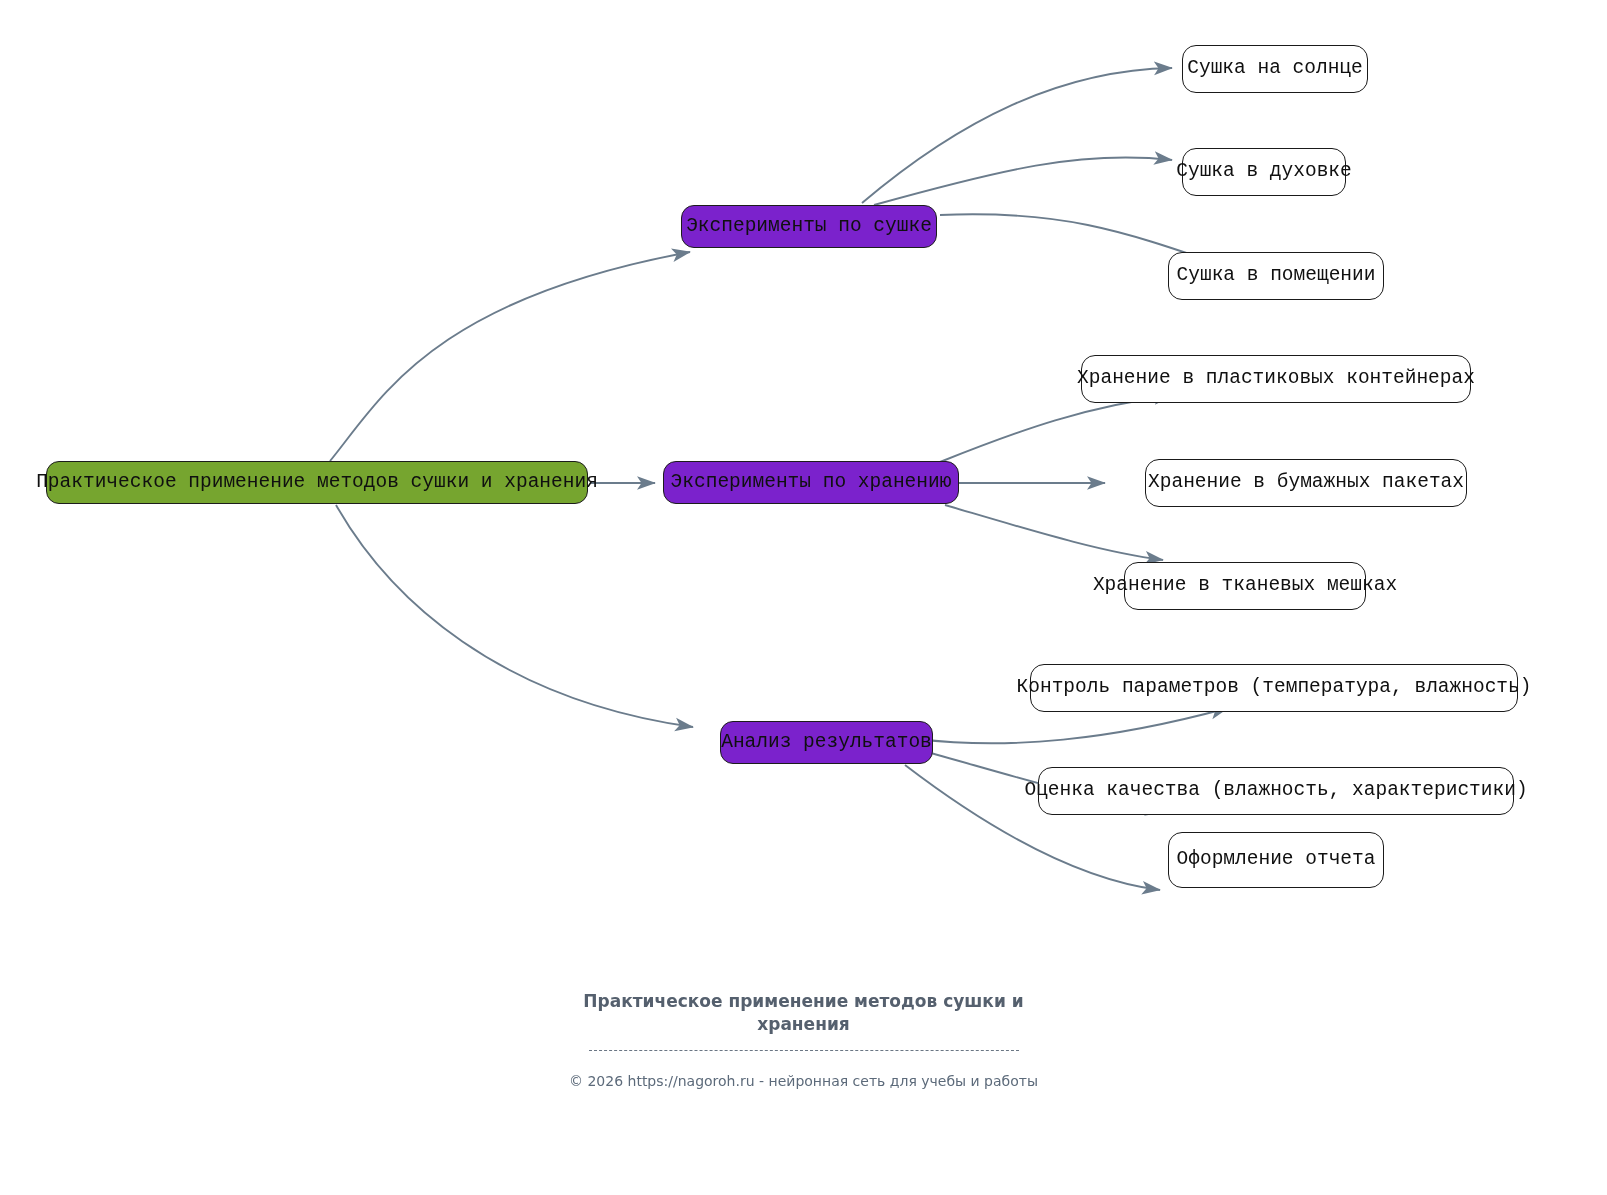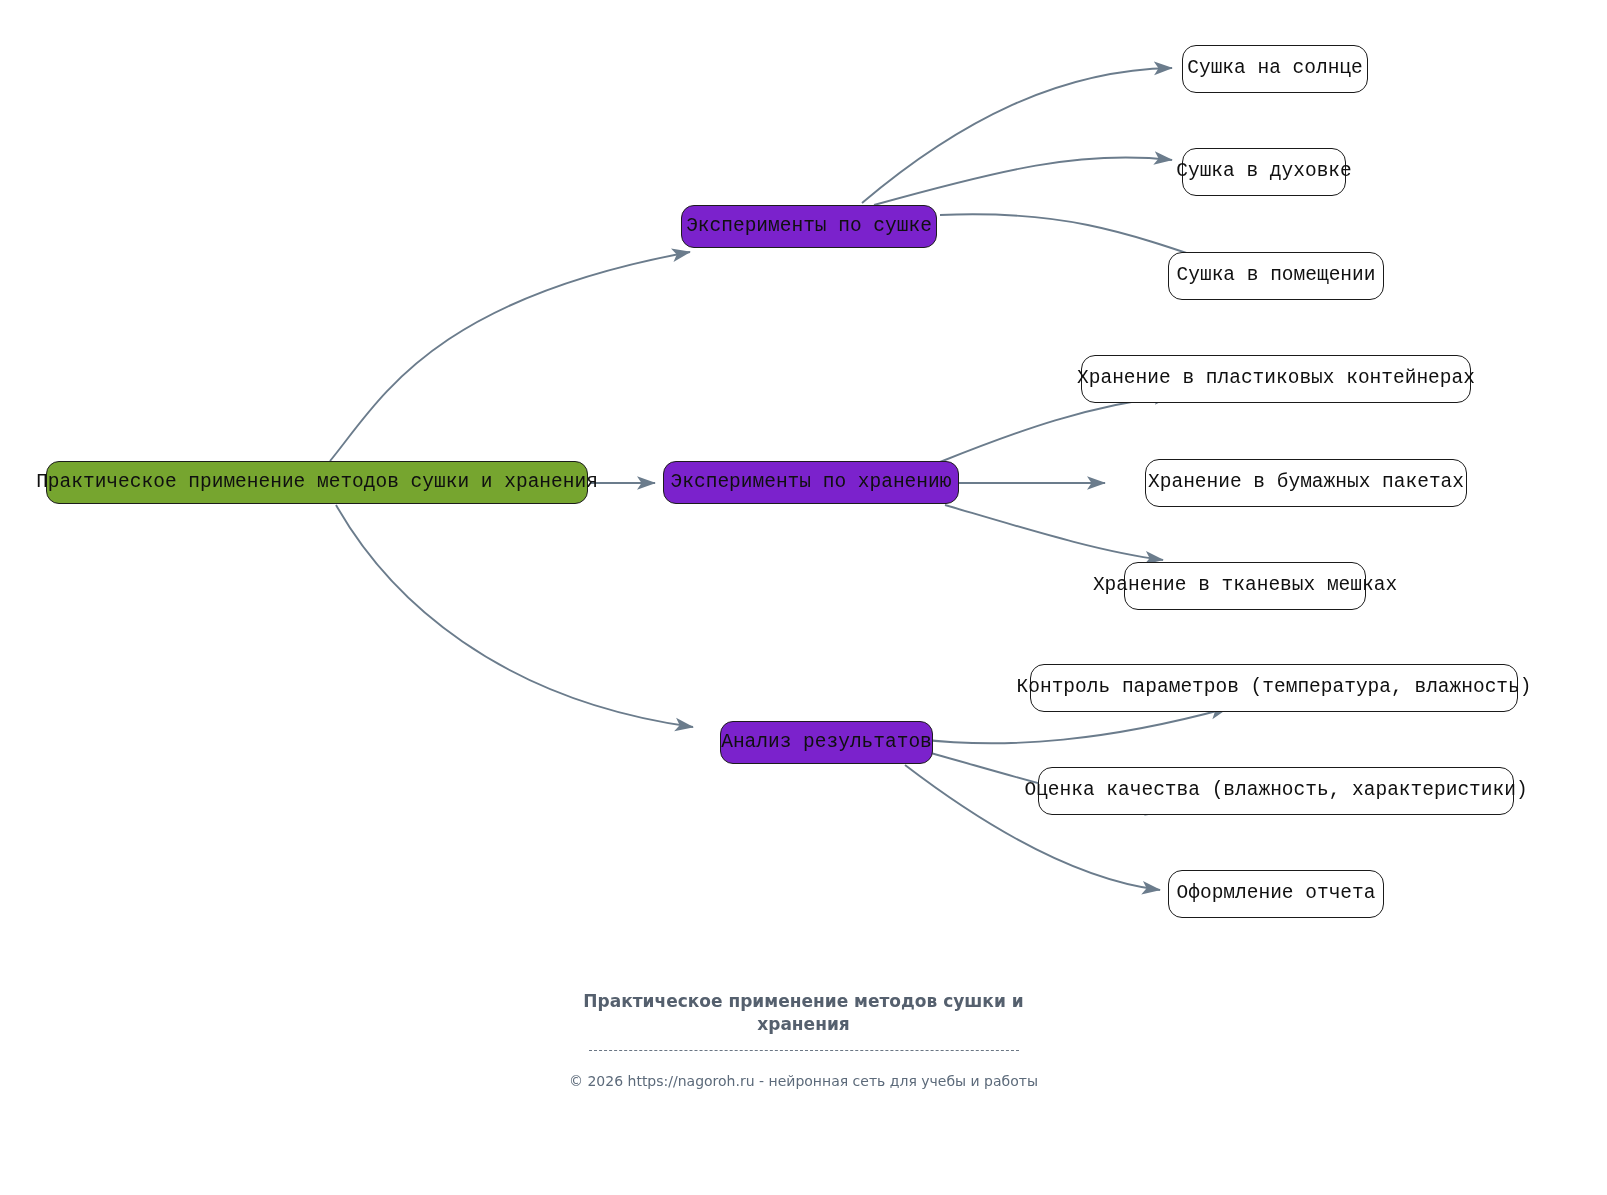--- a/index.html
+++ b/index.html
@@ -150,21 +150,21 @@
       </div>
       <div class="node node-branch" style="left: 720px; top: 721px; width: 213px; height: 43px;">
         <span class="node-label">Анализ результатов</span>
       </div>
       <div class="node node-leaf" style="left: 1030px; top: 664px; width: 488px; height: 48px;">
         <span class="node-label">Контроль параметров (температура, влажность)</span>
       </div>
       <div class="node node-leaf" style="left: 1038px; top: 767px; width: 476px; height: 48px;">
         <span class="node-label">Оценка качества (влажность, характеристики)</span>
       </div>
-      <div class="node node-leaf" style="left: 1168px; top: 870px; width: 216px; height: 48px;">
+      <div class="node node-leaf" style="left: 1168px; top: 832px; width: 216px; height: 56px;">
         <span class="node-label">Оформление отчета</span>
       </div>
     </div>
 
 </div>
 
 <div id="footer">
   <div id="footer-title">Практическое применение методов сушки и хранения</div>
   <div id="footer-divider"></div>
   <div id="footer-copyright">© 2026 https://nagoroh.ru - нейронная сеть для учебы и работы</div>

